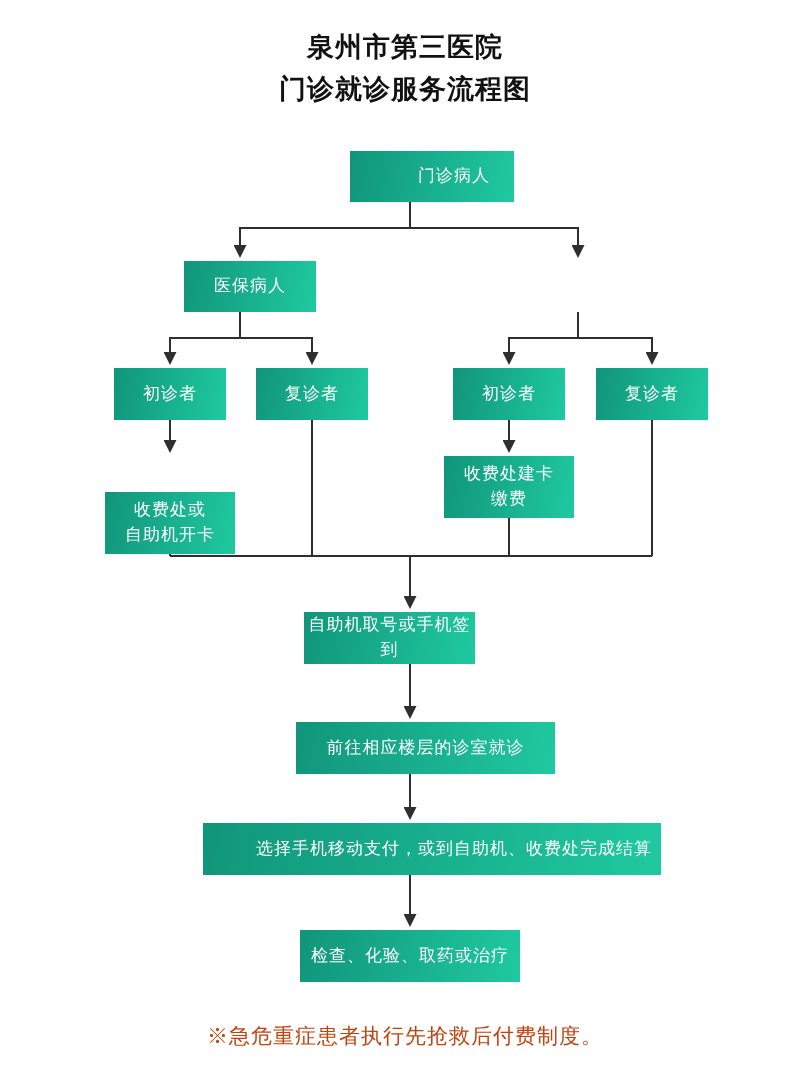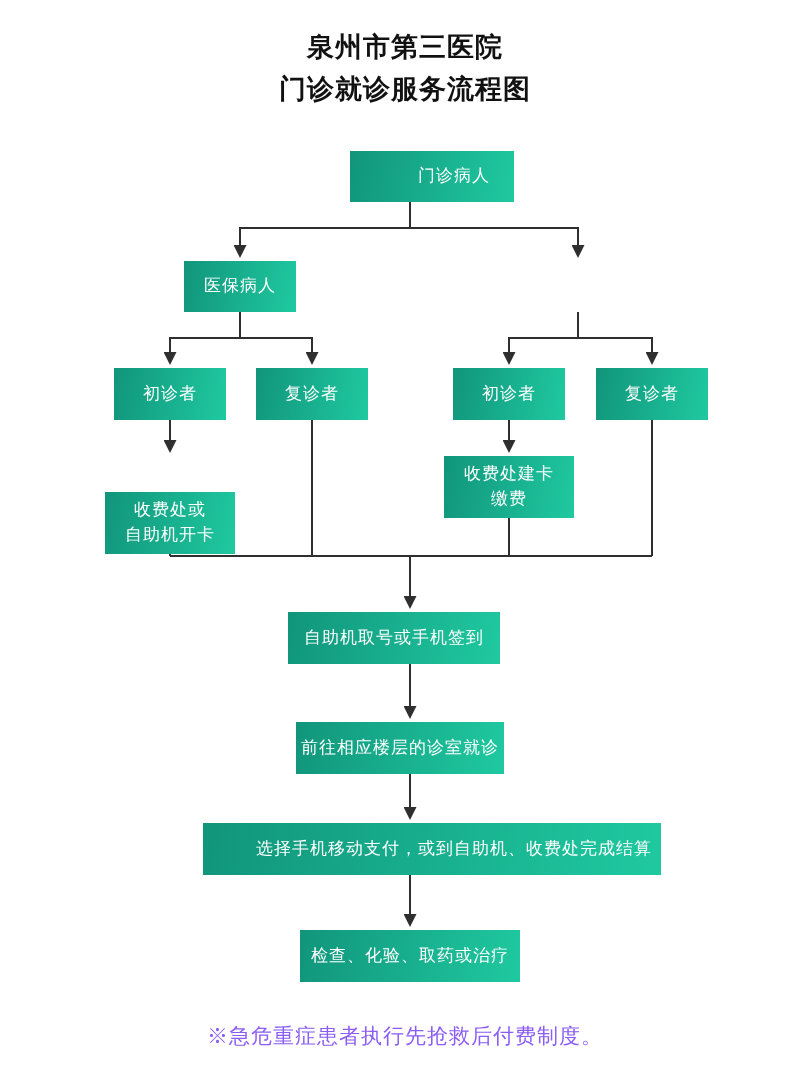--- a/index.html
+++ b/index.html
@@ -40,41 +40,41 @@
     background: linear-gradient(100deg, #11957b 0%, #1fc9a0 100%);
     color: #ffffff;
     font-size: 17px;
     font-weight: 500;
     line-height: 1.45;
     white-space: pre-line;
     letter-spacing: 1px;
   }
   
   .n-outpatient   { left: 350px; top: 151px; width: 120px; height: 51px; padding-left: 44px; }
-  .n-insured      { left: 184px; top: 261px; width: 112px; height: 51px; }
+  .n-insured      { left: 184px; top: 261px; width: 132px; height: 51px; }
   .n-selfpay      { left: 522px; top: 261px; width: 112px; height: 51px; }
   .n-first-l      { left: 114px; top: 368px; width: 112px; height: 52px; }
   .n-return-l     { left: 256px; top: 368px; width: 112px; height: 52px; }
   .n-first-r      { left: 453px; top: 368px; width: 112px; height: 52px; }
   .n-return-r     { left: 596px; top: 368px; width: 112px; height: 52px; }
   .n-opencard     { left: 105px; top: 456px; width: 130px; height: 62px; margin-top: 36px; }
   .n-createcard   { left: 444px; top: 456px; width: 130px; height: 62px; }
-  .n-takenum      { left: 288px; top: 612px; width: 212px; height: 52px; text-align: right; }
-  .n-goto         { left: 296px; top: 722px; width: 208px; height: 52px; }
+  .n-takenum      { left: 304px; top: 612px; width: 171px; height: 52px; }
+  .n-goto         { left: 296px; top: 722px; width: 259px; height: 52px; }
   .n-settle       { left: 203px; top: 823px; width: 414px; height: 52px; padding-left: 44px; }
   .n-exam         { left: 300px; top: 930px; width: 220px; height: 52px; }
   .footnote {
     position: absolute;
     top: 1022px;
     left: 0;
     width: 100%;
     text-align: center;
     font-size: 21px;
     font-weight: 500;
-    color: #8b5cf6;
+    color: #c2410c;
     letter-spacing: 1px;
   }
 </style>
 </head>
 <body>
 
 <div class="canvas">
 
   <div class="title-block">
     <div class="title-line">泉州市第三医院</div>

